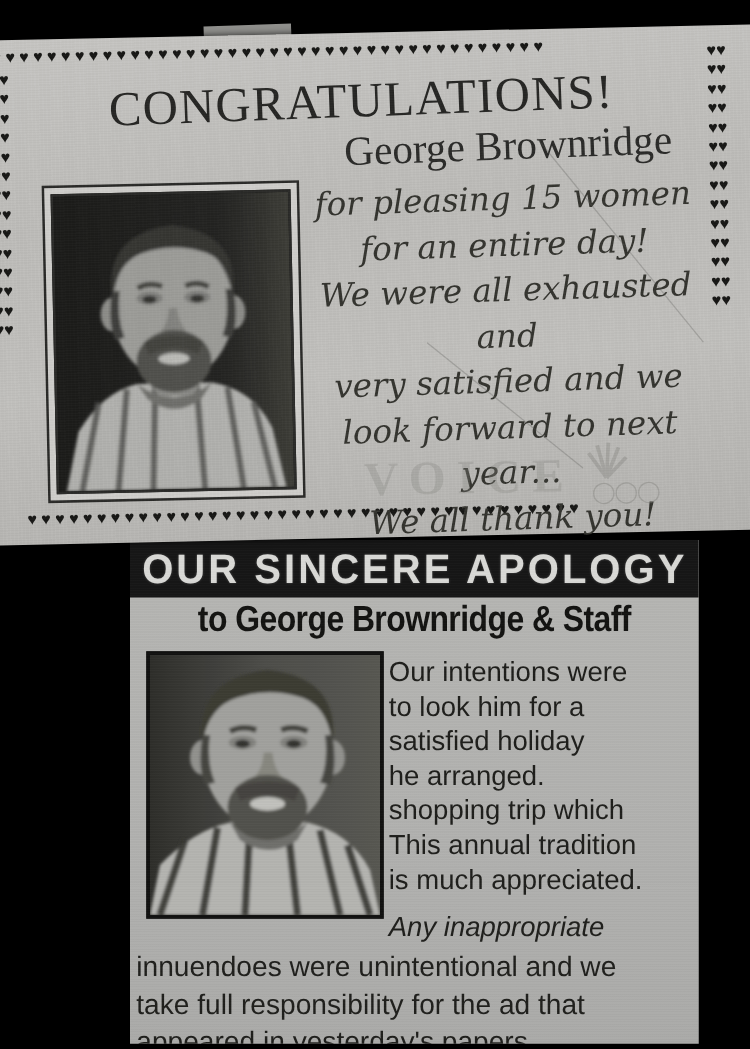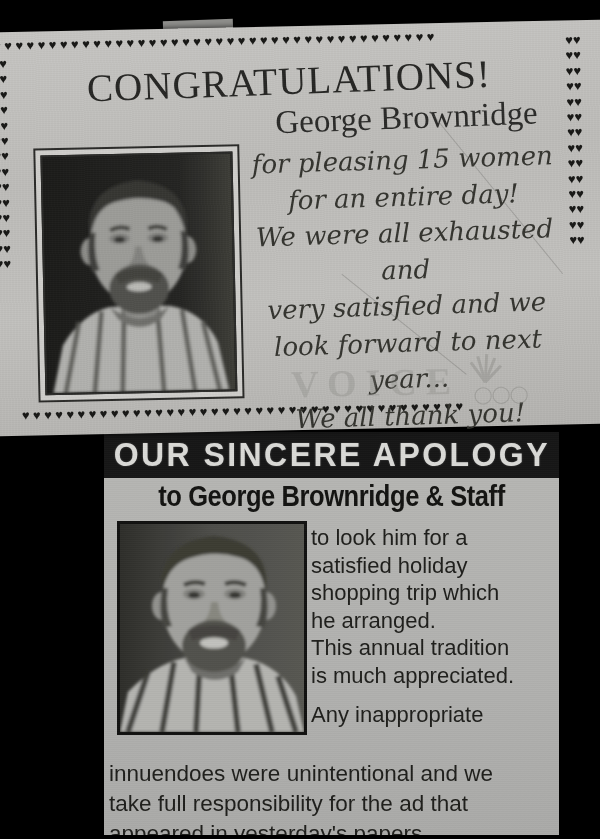--- a/index.html
+++ b/index.html
@@ -62,21 +62,21 @@
     text-shadow:0 0 2px rgba(255,255,255,.25);}
   .apology-sub{position:absolute;left:0;top:48px;width:100%;text-align:center;
     font-weight:bold;font-size:29px;letter-spacing:-.5px;color:#131311;
     transform:scaleX(.88);white-space:nowrap;}
   .photo2-frame{position:absolute;left:13px;top:89px;width:190px;height:214px;
     border:3px solid #111110;box-sizing:border-box;overflow:hidden;background:#3e3e3a;}
   .photo2-frame svg{display:block;width:100%;height:100%;filter:blur(.4px) contrast(.95);}
   .col-text{position:absolute;left:207px;top:92px;width:208px;font-size:22px;
     line-height:27.6px;color:#1e1e1b;}
   .col-p2{}
-  .col-p3{margin-top:11px;}
+  .col-p3{margin-top:11px;font-style:italic;}
   .full-text{position:absolute;left:5px;top:327px;width:410px;font-size:22.5px;
     line-height:30px;color:#1e1e1b;}
 </style>
 </head>
 <body>
 
 <div class="canvas">
 
   <div class="sliver"></div>
 
@@ -209,24 +209,25 @@
           <path d="M68,106 Q94,96 120,106 L116,117 Q94,107 72,117 Z" fill="#42413d"></path>
           <ellipse cx="94" cy="119" rx="14" ry="5.5" fill="#c4c4c0"></ellipse>
           <path d="M42,70 Q36,18 94,12 Q152,18 146,70 Q141,38 118,33 Q94,26 70,34 Q47,41 42,70 Z" fill="#38382f"></path>
           <path d="M42,64 Q38,90 44,104 L52,102 Q45,86 48,64 Z" fill="#42423e"></path>
           <path d="M146,64 Q150,90 144,104 L136,102 Q143,86 140,64 Z" fill="#42423e"></path>
         </g>
       </svg>
     </div>
 
     <div class="col-text">
+      <div>Our intentions were</div>
       <div>to look him for a</div>
       <div>satisfied holiday</div>
+      <div>he arranged.</div>
       <div>shopping trip which</div>
-      <div>he arranged.</div>
       <div class="col-p2">This annual tradition</div>
       <div>is much appreciated.</div>
       <div class="col-p3">Any inappropriate</div>
     </div>
 
     <div class="full-text">
       <div>innuendoes were unintentional and we</div>
       <div>take full responsibility for the ad that</div>
       <div>appeared in yesterday's papers.</div>
     </div>

